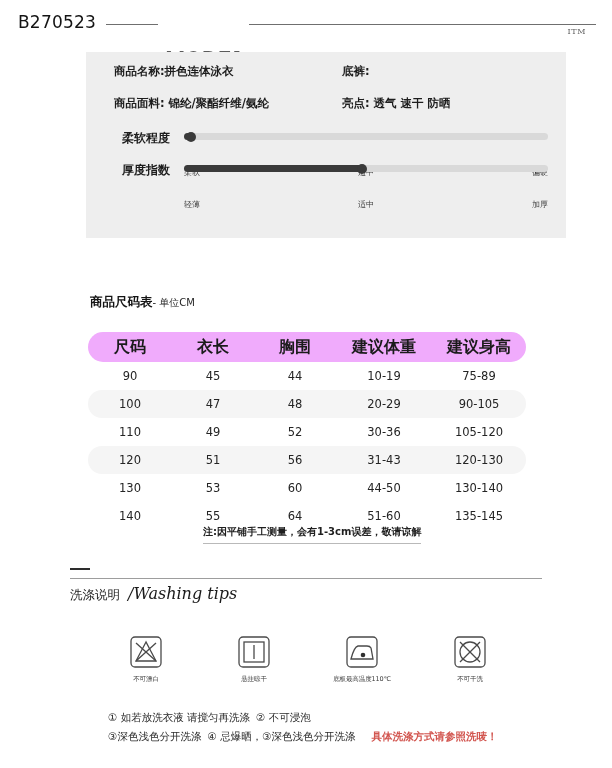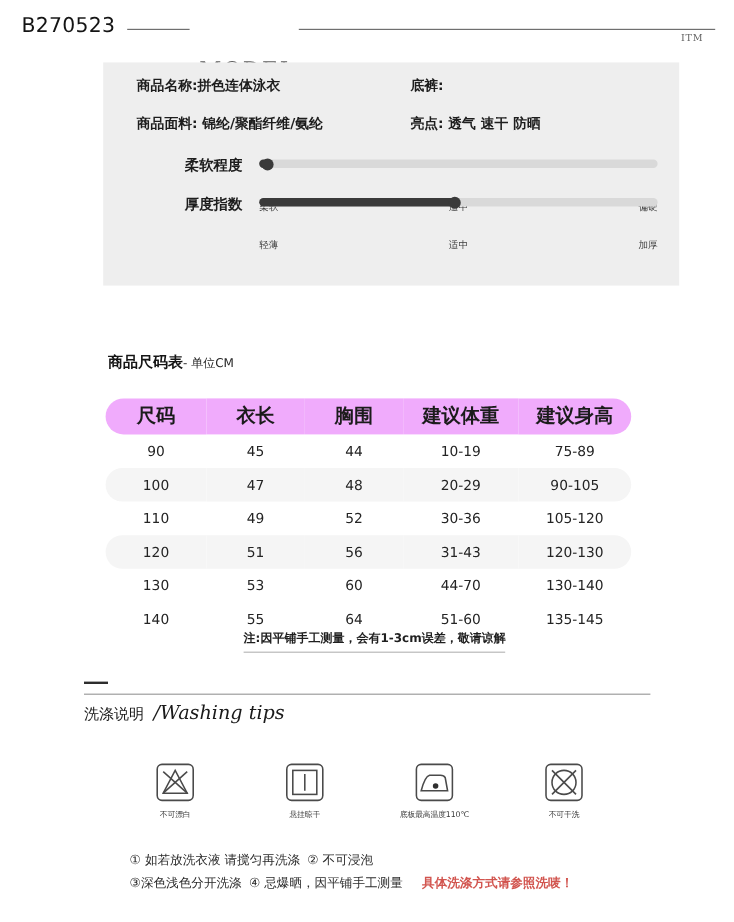--- a/index.html
+++ b/index.html
@@ -100,21 +100,21 @@
   .info-cell-right {
     font-size: 11.5px;
     font-weight: bold;
     color: #1d1d1d;
     white-space: nowrap;
   }
 
   
   .sliders {
     position: absolute;
-    left: 44px;
+    left: 12px;
     top: 78px;
     right: 18px;
   }
   .slider-row {
     position: relative;
     height: 32px;
   }
   .slider-label {
     position: absolute;
     left: 0;
@@ -431,21 +431,21 @@
       <td>120</td>
       <td>51</td>
       <td>56</td>
       <td>31-43</td>
       <td>120-130</td>
     </tr>
     <tr>
       <td>130</td>
       <td>53</td>
       <td>60</td>
-      <td>44-70</td>
+      <td>44-50</td>
       <td>130-140</td>
     </tr>
     <tr>
       <td>140</td>
       <td>55</td>
       <td>64</td>
       <td>51-60</td>
       <td>135-145</td>
     </tr>
   </tbody>
@@ -508,15 +508,15 @@
     <div class="wash-caption">不可干洗</div>
   </div>
 
 </div>
 
 <div class="care-lines">
   <div class="care-line">
     <span class="seg">① 如若放洗衣液 请搅匀再洗涤</span><span class="seg">② 不可浸泡</span>
   </div>
   <div class="care-line">
-    <span class="seg">③深色浅色分开洗涤</span><span class="seg">④ 忌爆晒，因平铺手工测量</span><span class="care-red">具体洗涤方式请参照洗唛！</span>
+    <span class="seg">③深色浅色分开洗涤</span><span class="seg">④ 忌爆晒，③深色浅色分开洗涤</span><span class="care-red">具体洗涤方式请参照洗唛！</span>
   </div>
 </div>
 
 </body></html>

